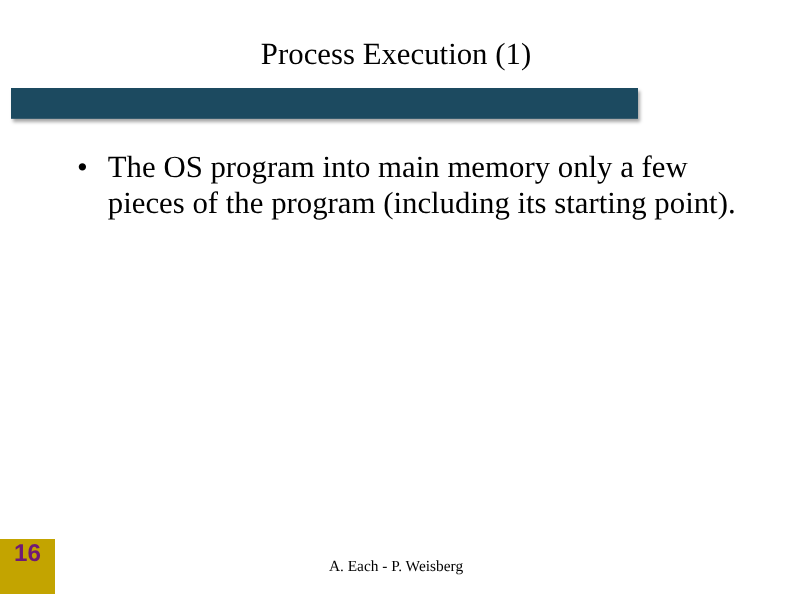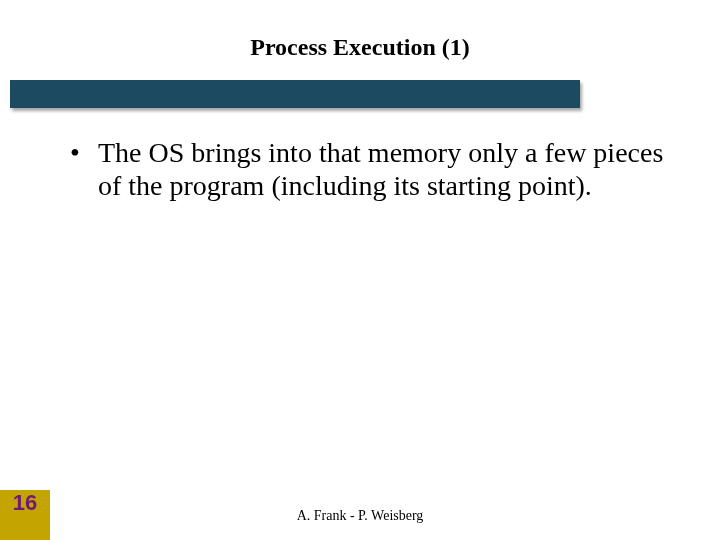--- a/index.html
+++ b/index.html
@@ -19,22 +19,22 @@
     height: 540px;
   }
   .title-area {
     position: absolute;
     left: 0;
     right: 0;
     top: 34px;
     text-align: center;
   }
   .title-text {
-    font-size: 24px;
-    font-weight: 700;
+    font-size: 28px;
+    font-weight: 400;
     color: #000;
   }
   .underline-bar {
     position: absolute;
     left: 10px;
     width: 570px;
     top: 80px;
     height: 28px;
     background: #1c4a60; 
     box-shadow: 2px 3px 3px rgba(0,0,0,0.35);
@@ -96,23 +96,23 @@
 <div class="slide">
 
   <div class="title-area">
     <span class="title-text">Process Execution (1)</span>
   </div>
 
   <div class="underline-bar"></div>
 
   <div class="content">
     <ul class="bullets">
-      <li>The OS brings into that memory only a few pieces of the program (including its starting point).</li>
+      <li>The OS program into main memory only a few pieces of the program (including its starting point).</li>
     </ul>
   </div>
 
   <div class="slide-number">
     <span>16</span>
   </div>
 
-  <div class="footer-credit">A. Frank - P. Weisberg</div>
+  <div class="footer-credit">A. Each - P. Weisberg</div>
 
 </div>
 
 </body></html>

